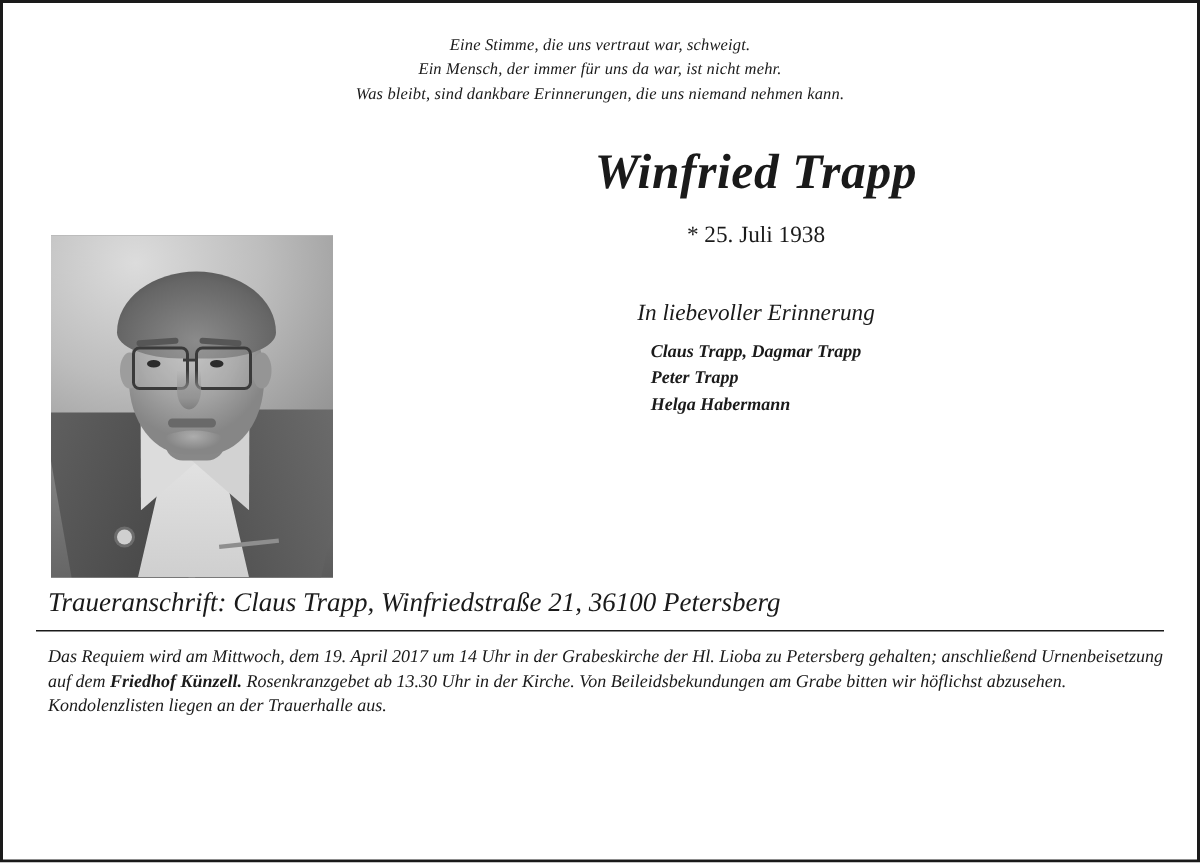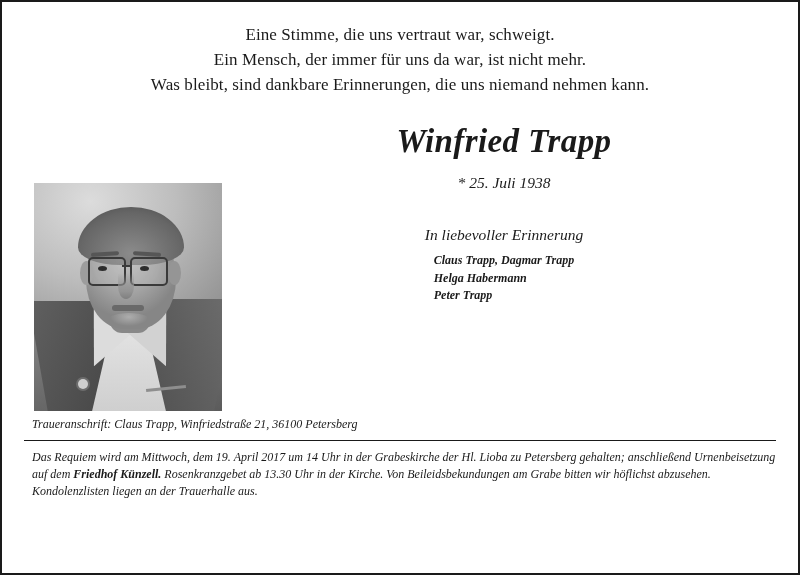--- a/index.html
+++ b/index.html
@@ -20,21 +20,22 @@
     width: 800px;
     height: 575px;
     border: 2px solid #1a1a1a;
     padding: 14px 22px 10px 22px;
     background: #ffffff;
   }
 
   
   .verse {
     text-align: center;
-    font-size: 17px;
+    font-style: italic;
+    font-size: 11px;
     line-height: 1.48;
     letter-spacing: 0.1px;
     margin: 6px 0 0 0;
   }
   .verse div { white-space: nowrap; }
 
   
   .body-row {
     display: flex;
     align-items: flex-start;
@@ -149,21 +150,20 @@
   }
   .deceased-name {
     font-size: 33px;
     font-weight: bold;
     font-style: italic;
     letter-spacing: 0.4px;
     margin: 10px 0 0 0;
   }
   .dates {
     margin-top: 14px;
-    font-style: italic;
     font-size: 15.5px;
     display: flex;
     justify-content: center;
     gap: 44px;
   }
   .memorial-lead {
     margin-top: 34px;
     font-style: italic;
     font-size: 15.5px;
     text-align: center;
@@ -175,21 +175,21 @@
     font-size: 12px;
     line-height: 1.45;
     display: inline-block;
     text-align: left;
   }
 
   
   .address {
     margin-top: 6px;
     font-style: italic;
-    font-size: 12px;
+    font-size: 18px;
     padding-left: 8px;
   }
   .rule {
     border: 0;
     border-top: 1px solid #1a1a1a;
     margin: 8px 0 8px 0;
   }
   .requiem {
     font-style: italic;
     font-size: 12px;
@@ -244,22 +244,22 @@
       <div class="deceased-name">Winfried Trapp</div>
 
       <div class="dates">
         <span>* 25. Juli 1938</span>
       </div>
 
       <div class="memorial-lead">In liebevoller Erinnerung</div>
 
       <div class="mourners">
         <div>Claus Trapp, Dagmar Trapp</div>
+        <div>Peter Trapp</div>
         <div>Helga Habermann</div>
-        <div>Peter Trapp</div>
       </div>
     </div>
 
   </div>
 
   <div class="address">Traueranschrift: Claus Trapp, Winfriedstraße 21, 36100 Petersberg</div>
 
   <hr class="rule">
 
   <div class="requiem">

